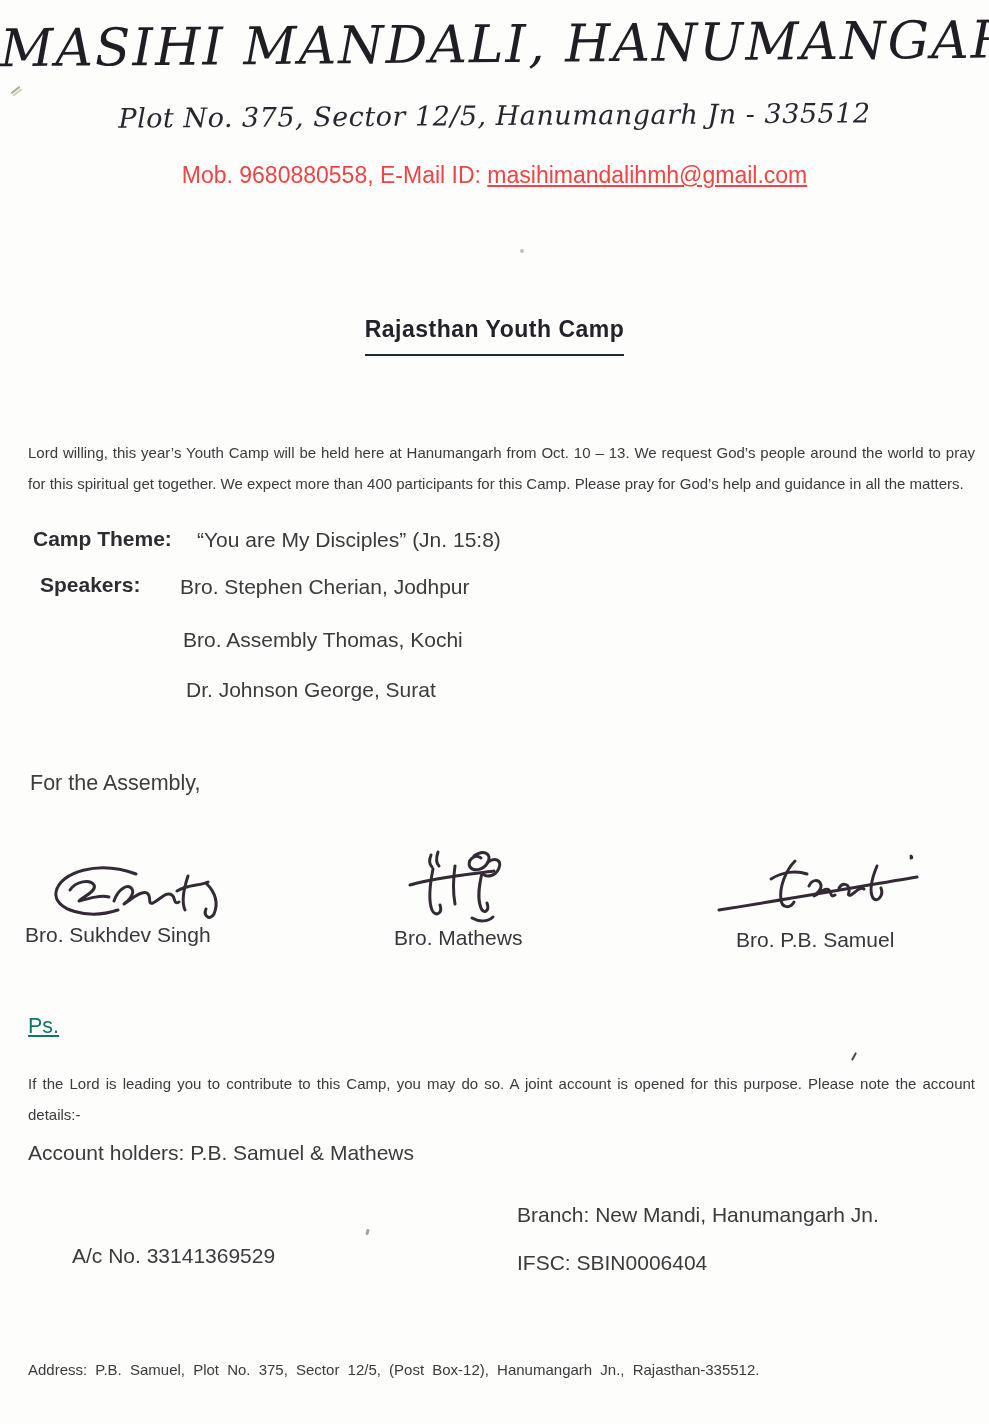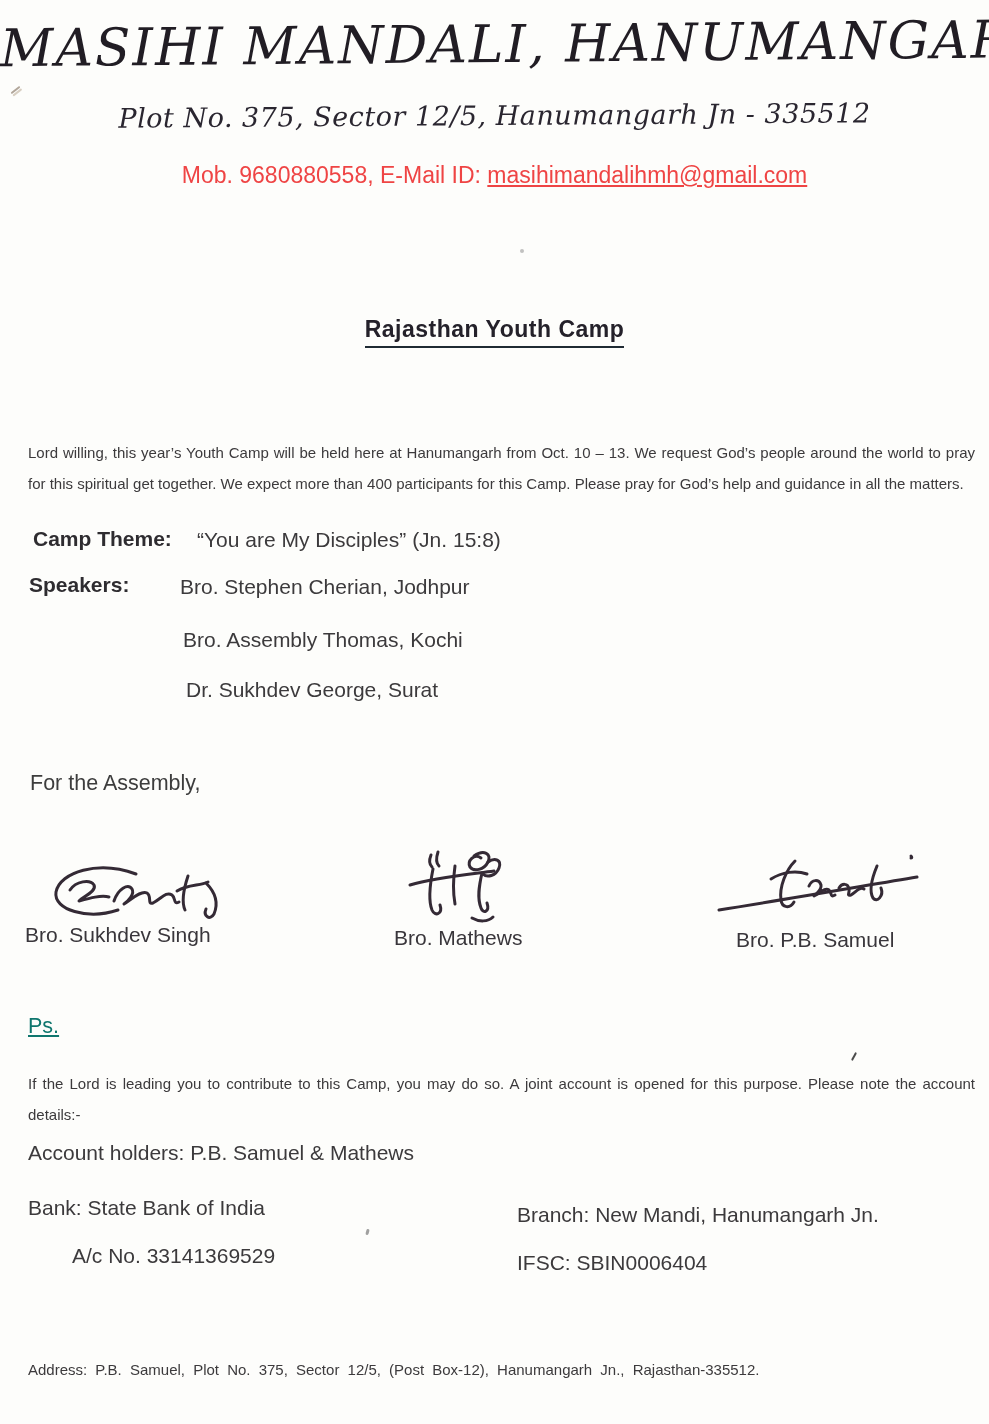--- a/index.html
+++ b/index.html
@@ -44,21 +44,21 @@
   
   .doc-title{
     top:316px;
     font-size:23px;
     font-weight:bold;
     color:#24212a;
   }
   .doc-title span{
     display:inline-block;
     border-bottom:2.5px solid #1f2a33;
-    padding-bottom:3px;
+    padding-bottom:11px;
     letter-spacing:0.5px;
   }
   
   .body-text{
     left:28px;width:947px;
     font-size:15px;
     line-height:31px;
     text-align:justify;
     color:#3c3a3c;
   }
@@ -103,24 +103,24 @@
 
   <div class="abs center doc-title">
     <span>Rajasthan Youth Camp</span>
   </div>
 
   <p class="abs body-text intro">Lord willing, this year’s Youth Camp will be held here at Hanumangarh from Oct. 10 – 13. We request God’s people around the world to pray for this spiritual get together. We expect more than 400 participants for this Camp. Please pray for God’s help and guidance in all the matters.</p>
 
   <span class="abs kv-label" style="top:527px;left:33px;">Camp Theme:</span>
   <span class="abs kv-value" style="top:528px;left:197px;">“You are My Disciples” (Jn. 15:8)</span>
 
-  <span class="abs kv-label" style="top:573px;left:29px;">Speakers:</span>
+  <span class="abs kv-label" style="top:573px;left:40px;">Speakers:</span>
   <span class="abs kv-value" style="top:575px;left:180px;">Bro. Stephen Cherian, Jodhpur</span>
   <span class="abs kv-value" style="top:628px;left:183px;">Bro. Assembly Thomas, Kochi</span>
-  <span class="abs kv-value" style="top:678px;left:186px;">Dr. Sukhdev George, Surat</span>
+  <span class="abs kv-value" style="top:678px;left:186px;">Dr. Johnson George, Surat</span>
 
   <div class="abs closing">For the Assembly,</div>
 
   <svg class="sig-svg" style="top:858px;left:48px;" width="195" height="68" viewBox="0 0 195 68">
     <path d="M88,16 C50,2 12,14 8,34 C5,52 40,62 70,52"></path>
     <path d="M22,32 C28,23 42,21 46,27 C49,33 36,38 31,43 C42,40 53,37 61,39"></path>
     <path d="M66,43 C70,31 80,25 84,31 C87,36 80,43 76,46 C84,41 93,32 99,35 C104,38 99,47 105,45 C113,41 118,33 124,37 C128,40 125,47 131,44"></path>
     <path d="M140,18 C136,30 133,43 137,52"></path>
     <path d="M129,33 C140,26 152,28 160,24"></path>
     <path d="M158,25 C166,33 171,44 166,56 C162,63 155,58 158,51"></path>
@@ -148,20 +148,19 @@
     <path d="M124,40 C127,35 133,35 134,41 C135,45 131,48 136,47 C141,44 145,38 149,41"></path>
     <path d="M162,18 C157,30 154,43 158,50 C162,55 169,48 166,40"></path>
     <path d="M196,8 C197,9 197,10 196,10"></path>
   </svg>
   <div class="abs sig-name" style="top:928px;left:736px;">Bro. P.B. Samuel</div>
 
   <div class="abs ps-label">Ps.</div>
   <p class="abs body-text ps-text">If the Lord is leading you to contribute to this Camp, you may do so. A joint account is opened for this purpose. Please note the account details:-</p>
 
   <span class="abs detail" style="top:1141px;left:28px;">Account holders: P.B. Samuel &amp; Mathews</span>
-  <span class="abs detail" style="top:1196px;left:28px;">Bank: State Bank of India</span>
   <span class="abs detail" style="top:1203px;left:517px;">Branch: New Mandi, Hanumangarh Jn.</span>
   <span class="abs detail" style="top:1244px;left:28px;margin-left:44px;">A/c No. 33141369529</span>
   <span class="abs detail" style="top:1251px;left:517px;">IFSC: SBIN0006404</span>
 
   <p class="abs body-text address">Address: P.B. Samuel, Plot No. 375, Sector 12/5, (Post Box-12), Hanumangarh Jn., Rajasthan-335512.</p>
 
 </div>
 
 </body></html>

